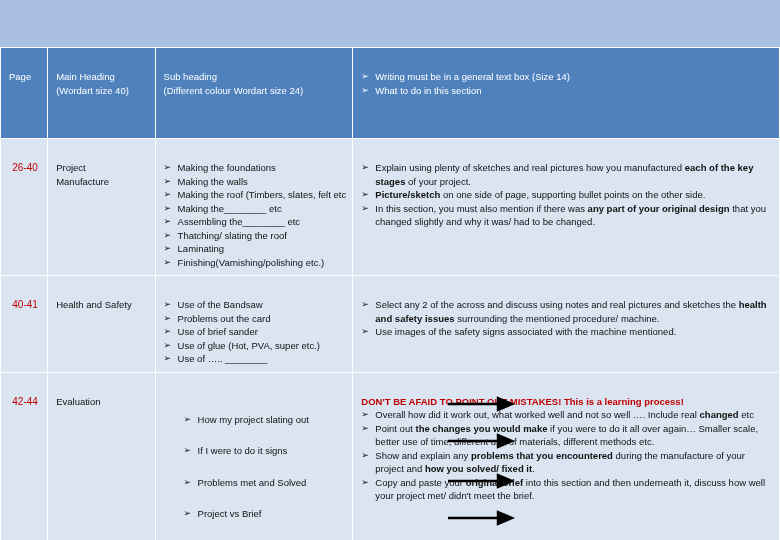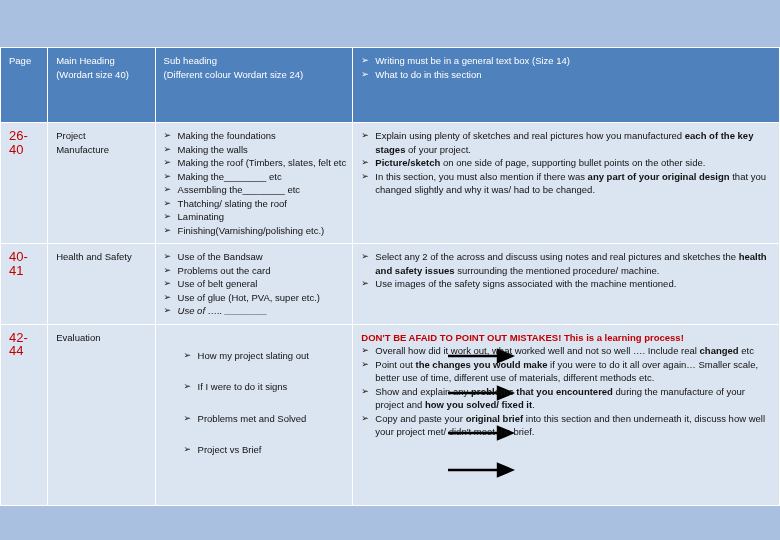--- a/index.html
+++ b/index.html
@@ -39,21 +39,21 @@
     position: absolute;
     left: 0;
     top: 47px;
     width: 780px;
     border-collapse: collapse;
     table-layout: fixed;
   }
   table.maintable td {
     border: 1px solid #ffffff;
     vertical-align: top;
-    padding: 6px 6px 6px 8px;
+    padding: 22px 6px 6px 8px;
     font-size: 9.5px;
     line-height: 13.5px;
     color: #111111;
   }
   tr.header-row td {
     background: #4f81bd;
     color: #ffffff;
     font-size: 9.5px;
     line-height: 13.5px;
     height: 62px;
@@ -61,21 +61,22 @@
   tr.body-row td {
     background: #dbe5f1;
   }
   .col-page { width: 47px; }
   .col-main { width: 107px; }
   .col-sub  { width: 197px; }
   .col-desc { width: 425px; }
 
   .pagenum {
     color: #c00000;
-    font-size: 13px;
+    font-size: 10px;
+    text-align: center;
   }
   .bul {
     position: relative;
     padding-left: 14px;
     margin: 0;
   }
   .bul > .g {
     position: absolute;
     left: 0;
     top: 0;
@@ -94,21 +95,21 @@
     top: 0;
     font-family: "DejaVu Sans", sans-serif;
     font-size: 9px;
   }
   .plain { margin: 0; }
   b { font-weight: bold; }
   .evalrow td { height: 168px; }
   .evalsub .bul { margin-bottom: 18px; }
   .evalsub { padding-top: 18px; padding-left: 20px; }
   .redhead { color: #c00000; font-weight: bold; }
-  .dline { letter-spacing: 0px; font-style: italic; }
+  .dline { letter-spacing: 0px; }
   .arrows {
     position: absolute;
     left: 290px;
     top: 0;
     width: 70px;
     height: 168px;
     pointer-events: none;
   }
 </style>
 </head>
@@ -221,21 +222,21 @@
           <div class="bul">
             <span class="g">➢</span>
             <span>Use of the Bandsaw</span>
           </div>
           <div class="bul">
             <span class="g">➢</span>
             <span>Problems out the card</span>
           </div>
           <div class="bul">
             <span class="g">➢</span>
-            <span>Use of belt general</span>
+            <span>Use of brief sander</span>
           </div>
           <div class="bul">
             <span class="g">➢</span>
             <span>Use of glue (Hot, PVA, super etc.)</span>
           </div>
           <div class="bul">
             <span class="g">➢</span>
             <span class="dline">Use of ….. ________</span>
           </div>
         </td>

